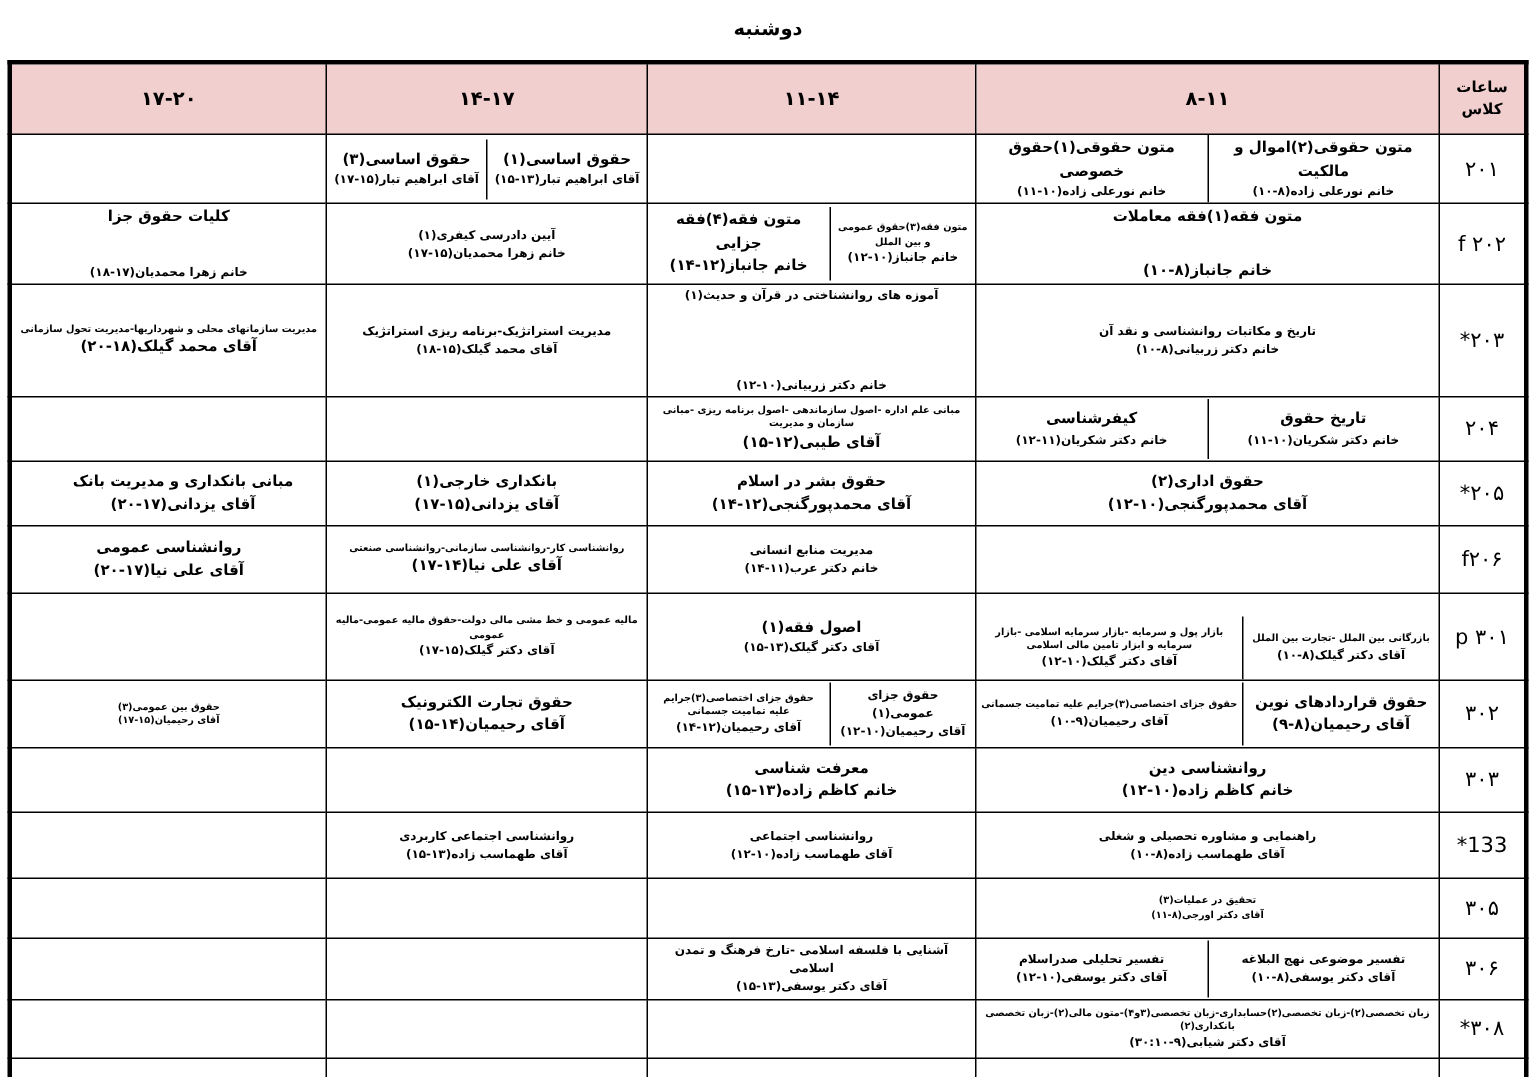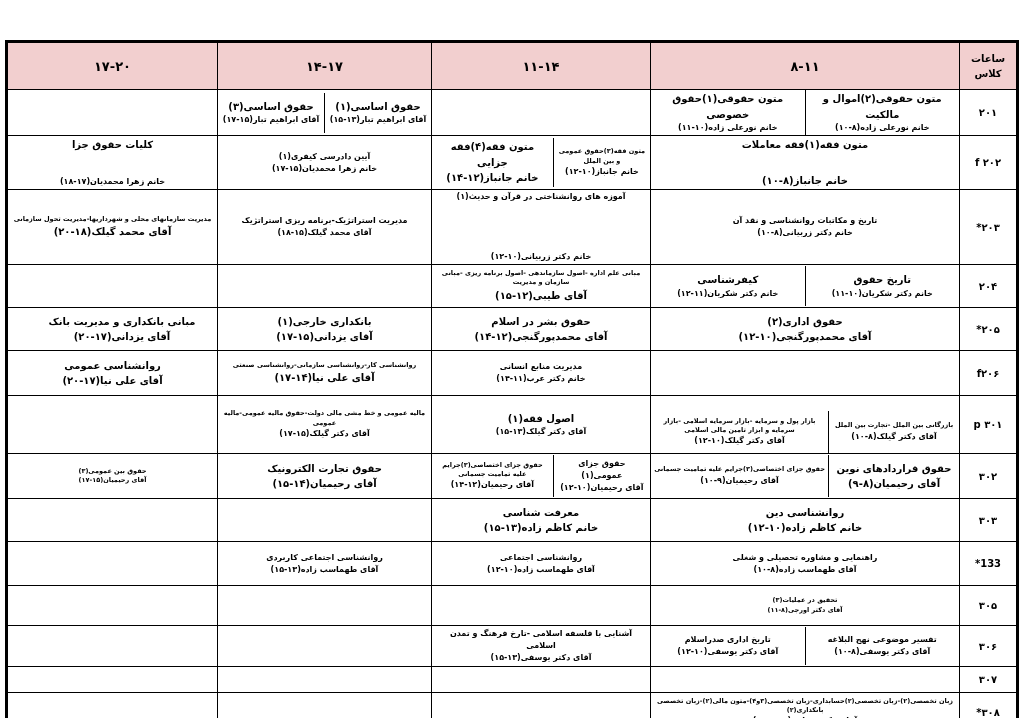--- a/index.html
+++ b/index.html
@@ -7,34 +7,35 @@
         font-family:"DejaVu Sans",sans-serif;direction:rtl;color:#000;}
   .title{position:absolute;top:12px;left:0;width:100%;text-align:center;
          font-size:13px;font-weight:bold;}
   table.tt{position:absolute;top:40px;right:5px;width:1014px;border-collapse:collapse;
            table-layout:fixed;border:3px solid #000;background:#fff;}
   table.tt th,table.tt td{border:1px solid #000;text-align:center;vertical-align:middle;
            padding:0;overflow:hidden;}
   thead th{background:var(--hdr,#f2cfcf);height:46px;font-weight:bold;font-size:13px;}
   th.hours{white-space:pre-line;font-size:10px;line-height:1.5;}
   .ltr{direction:ltr;unicode-bidi:bidi-override;}
-  td.room{font-size:10px;font-weight:bold;}
+  td.room{font-size:14px;font-weight:normal;}
   .parts{display:flex;align-items:stretch;width:100%;}
   .part{flex:1 1 0;display:flex;flex-direction:column;justify-content:center;
         padding:1px 3px;box-sizing:border-box;}
   .part:not(:last-child){border-inline-end:1px solid #000;}
   .ln{font-weight:bold;}
   .ln.n{font-size:10px;line-height:1.55;}
   .ln.s{font-size:8px;line-height:1.5;}
   .ln.t{font-size:6.5px;line-height:1.45;}
 </style>
 </head>
 <body>
 
 <div class="page">
+  <div class="title">دوشنبه</div>
 
   <table class="tt">
     <colgroup>
       <col style="width:58px">
       <col style="width:309px">
       <col style="width:219px">
       <col style="width:214px">
       <col>
     </colgroup>
     <thead>
@@ -379,40 +380,33 @@
         </tr>
         <tr style="height: 41px;">
           <td class="room ltr">۳۰۶</td>
           <td>
             <div class="parts" style="min-height: 38px;">
               <div class="part" style="flex: 50 1 0px;">
                 <div class="ln s">تفسیر موضوعی نهج البلاغه</div>
                 <div class="ln s">آقای دکتر یوسفی(۸-۱۰)</div>
               </div>
               <div class="part" style="flex: 50 1 0px;">
-                <div class="ln s">تاریخ اداری صدراسلام</div>
+                <div class="ln s">تفسیر تحلیلی صدراسلام</div>
                 <div class="ln s">آقای دکتر یوسفی(۱۰-۱۲)</div>
               </div>
             </div>
           </td>
           <td>
             <div class="parts" style="min-height: 38px;">
               <div class="part" style="flex: 100 1 0px;">
                 <div class="ln s">آشنایی با فلسفه اسلامی -تارخ فرهنگ و تمدن اسلامی</div>
                 <div class="ln s">آقای دکتر یوسفی(۱۳-۱۵)</div>
               </div>
             </div>
           </td>
-          <td></td>
-          <td></td>
-        </tr>
-        <tr style="height: 26px;">
-          <td class="room ltr">۳۰۷</td>
-          <td></td>
-          <td></td>
           <td></td>
           <td></td>
         </tr>
         <tr style="height: 39px;">
           <td class="room ltr">*۳۰۸</td>
           <td>
             <div class="parts" style="min-height: 36px;">
               <div class="part" style="flex: 100 1 0px;">
                 <div class="ln t">زبان تخصصی(۲)-زبان تخصصی(۲)حسابداری-زبان تخصصی(۳و۴)-متون مالی(۲)-زبان تخصصی بانکداری(۲)</div>
                 <div class="ln s">آقای دکتر شیابی(۹-۳۰:۱۰)</div>

